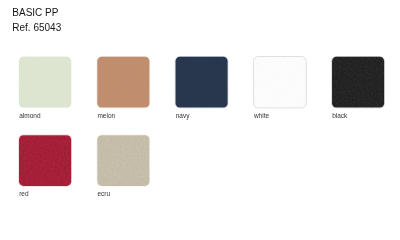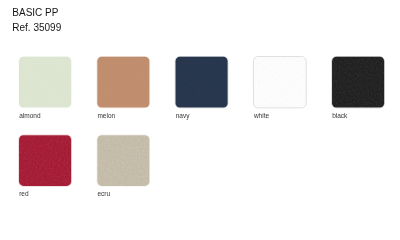--- a/index.html
+++ b/index.html
@@ -8,21 +8,21 @@
   .title{position:absolute;left:12.3px;top:5.8px;font-size:10px;color:#161616;line-height:14.8px;}
   .label{position:absolute;font-size:6.5px;color:#333333;white-space:nowrap;}
   svg.board{position:absolute;left:0;top:0;display:block;}
 </style>
 </head>
 <body>
 
 <div class="page">
   <div class="title">
     <div>BASIC PP</div>
-    <div>Ref. 35099</div>
+    <div>Ref. 65043</div>
   </div>
   <svg class="board" width="400" height="208" viewBox="0 0 400 208">
     <defs>
       <filter id="grainflt" x="0" y="0" width="100%" height="100%">
         <feTurbulence type="fractalNoise" baseFrequency="0.62" numOctaves="2" seed="7" stitchTiles="stitch"></feTurbulence>
         <feColorMatrix type="saturate" values="0"></feColorMatrix>
       </filter>
     <clipPath id="clip-almond">
           <rect x="18.68" y="56.5" width="52.8" height="51.4" rx="4.7"></rect>
         </clipPath>

